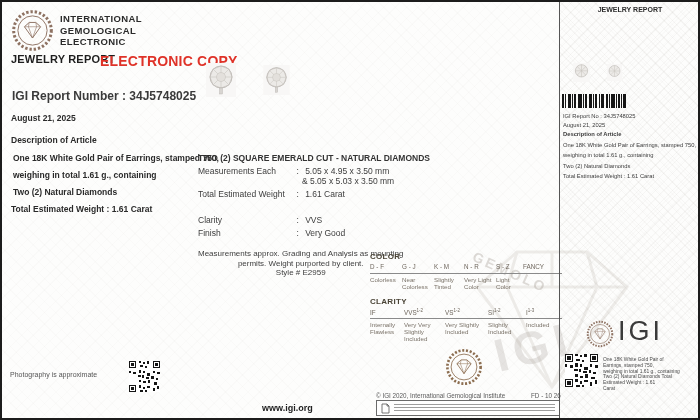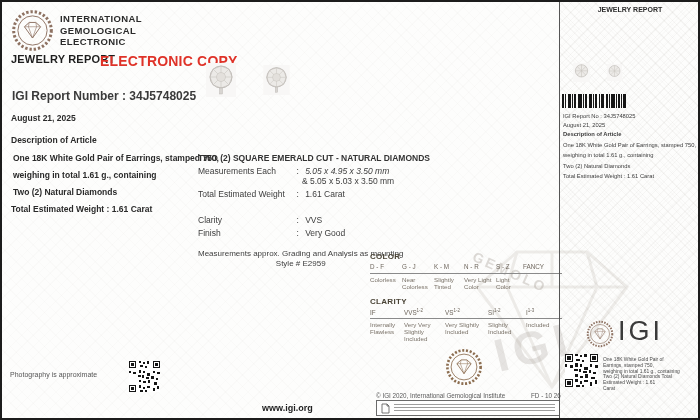--- a/index.html
+++ b/index.html
@@ -105,21 +105,21 @@
   <div class="abs desc-line" style="left:11px; top:151px;">One 18K White Gold Pair of Earrings, stamped 750,</div>
   <div class="abs desc-line" style="left:11px; top:168px;">weighing in total 1.61 g., containing</div>
   <div class="abs desc-line" style="left:11px; top:185px;">Two (2) Natural Diamonds</div>
   <div class="abs desc-line" style="left:9px; top:202px;">Total Estimated Weight : 1.61 Carat</div>
 
   <div class="abs mid-title" style="left:196px; top:151px;">TWO (2) SQUARE EMERALD CUT - NATURAL DIAMONDS</div>
 
   <div class="abs kv" style="left:196px; top:164px;">
     <span class="lbl">Measurements Each</span>
     <span>:</span>
-    <span style="margin-left:4px;font-style:italic;">5.05 x 4.95 x 3.50 mm</span>
+    <span style="margin-left:4px;">5.05 x 4.95 x 3.50 mm</span>
   </div>
   <div class="abs kv" style="left:300px; top:174px;">
     <span>&amp; 5.05 x 5.03 x 3.50 mm</span>
   </div>
   <div class="abs kv" style="left:196px; top:187px;">
     <span class="lbl">Total Estimated Weight</span>
     <span>:</span>
     <span style="margin-left:4px;">1.61 Carat</span>
   </div>
   <div class="abs kv" style="left:196px; top:213px;">
@@ -128,20 +128,21 @@
     <span style="margin-left:4px;">VVS</span>
   </div>
   <div class="abs kv" style="left:196px; top:226px;">
     <span class="lbl">Finish</span>
     <span>:</span>
     <span style="margin-left:4px;">Very Good</span>
   </div>
 
   <div class="abs note" style="left:196px; top:247px;">
     <div>Measurements approx. Grading and Analysis as mounting</div>
+    <div>permits. Weight purported by client.</div>
     <div>Style # E2959</div>
   </div>
 
   <div class="abs scale-head" style="left:368px; top:250px;">COLOR</div>
   <div class="abs scale-row" style="left:368px; top:261px;">
     <div class="c0">D - F</div>
     <div class="c1">G - J</div>
     <div class="c2">K - M</div>
     <div class="c3">N - R</div>
     <div class="c4">S - Z</div>

